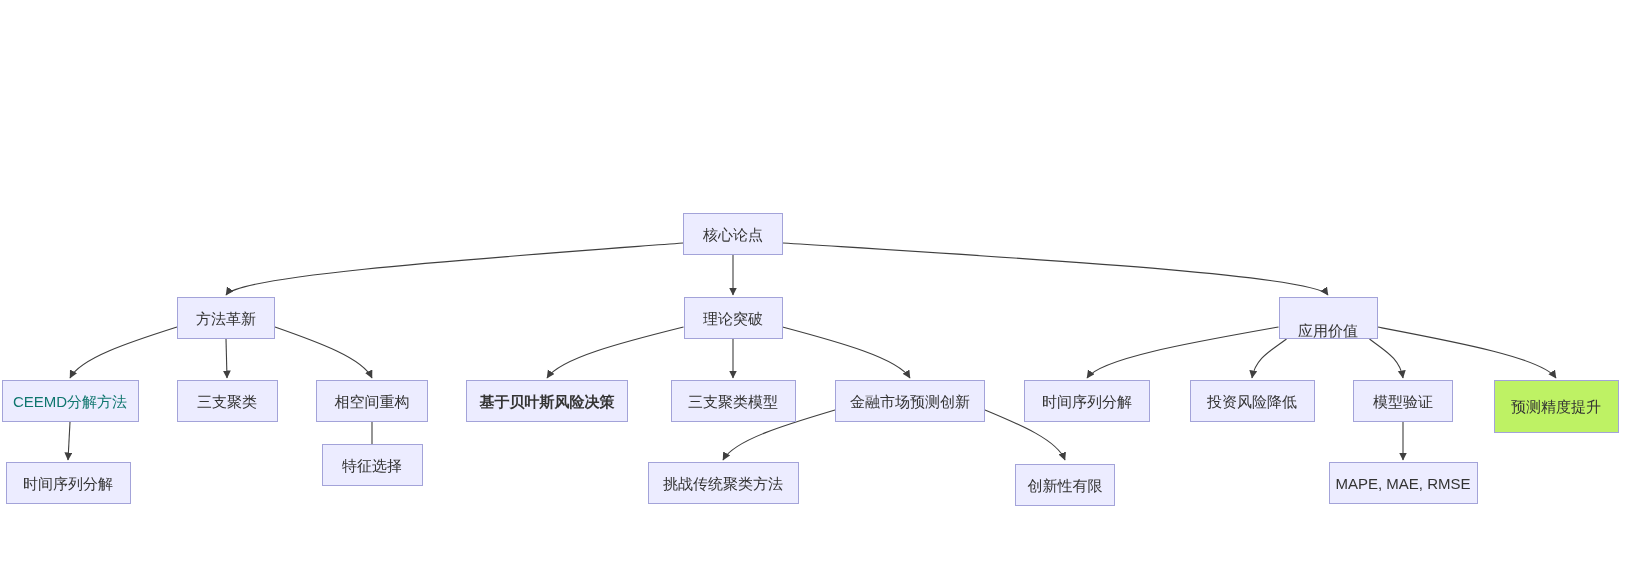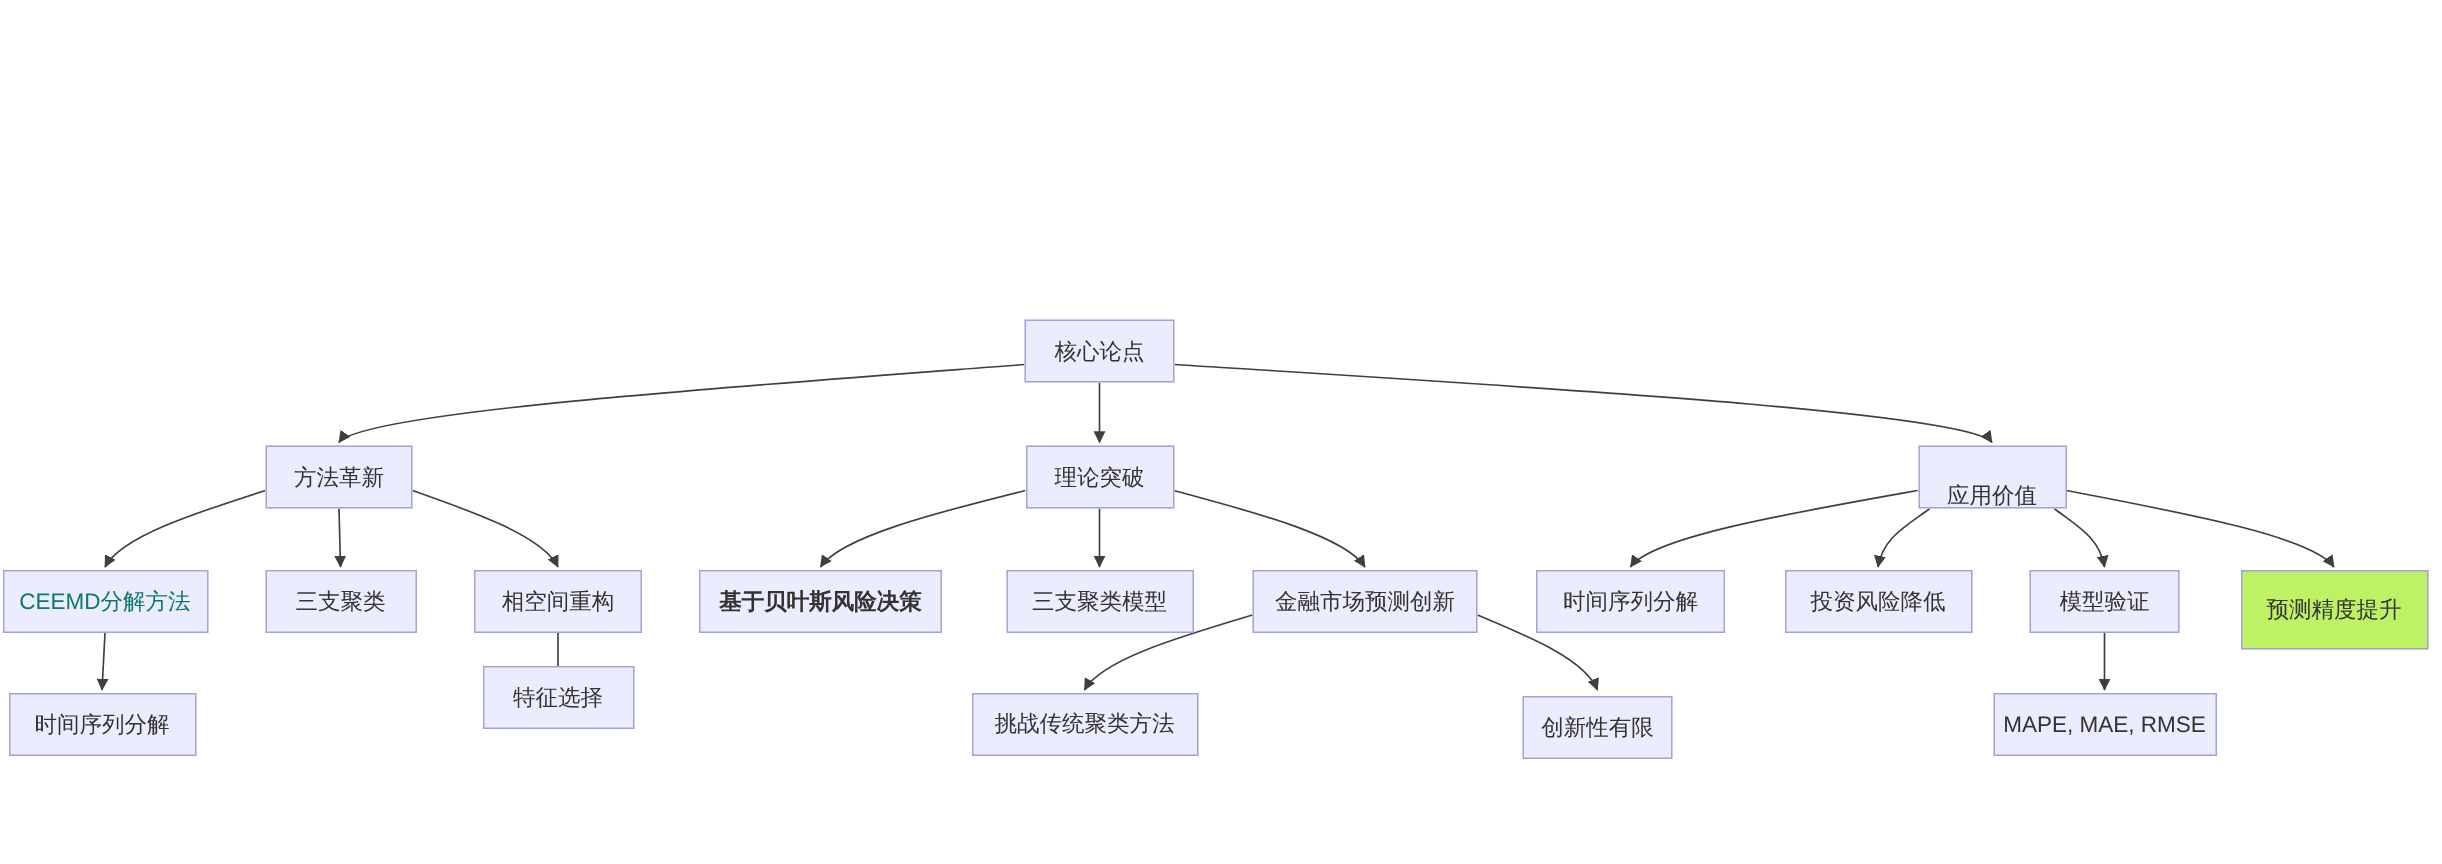--- a/index.html
+++ b/index.html
@@ -121,21 +121,21 @@
       </div>
       <div class="node" style="left: 1493.5px; top: 380px; width: 125px; height: 53px; background: #bef264; border-color: rgb(163, 163, 217); color: rgb(51, 51, 51);">
         <span>预测精度提升</span>
       </div>
       <div class="node" style="left: 5.5px; top: 462px; width: 125px; height: 42px; background: rgb(236, 236, 255); border-color: rgb(163, 163, 217); color: rgb(51, 51, 51);">
         <span>时间序列分解</span>
       </div>
       <div class="node" style="left: 321.5px; top: 444px; width: 101px; height: 42px; background: rgb(236, 236, 255); border-color: rgb(163, 163, 217); color: rgb(51, 51, 51);">
         <span>特征选择</span>
       </div>
-      <div class="node" style="left: 647.5px; top: 462px; width: 151px; height: 42px; background: rgb(236, 236, 255); border-color: rgb(163, 163, 217); color: rgb(51, 51, 51); font-family: Liberation Mono, monospace;">
+      <div class="node" style="left: 647.5px; top: 462px; width: 151px; height: 42px; background: rgb(236, 236, 255); border-color: rgb(163, 163, 217); color: rgb(51, 51, 51);">
         <span>挑战传统聚类方法</span>
       </div>
       <div class="node" style="left: 1015px; top: 464px; width: 100px; height: 42px; background: rgb(236, 236, 255); border-color: rgb(163, 163, 217); color: rgb(51, 51, 51);">
         <span>创新性有限</span>
       </div>
       <div class="node" style="left: 1328.5px; top: 462px; width: 149px; height: 42px; background: rgb(236, 236, 255); border-color: rgb(163, 163, 217); color: rgb(51, 51, 51);">
         <span>MAPE, MAE, RMSE</span>
       </div>
     </div>
 </div>

